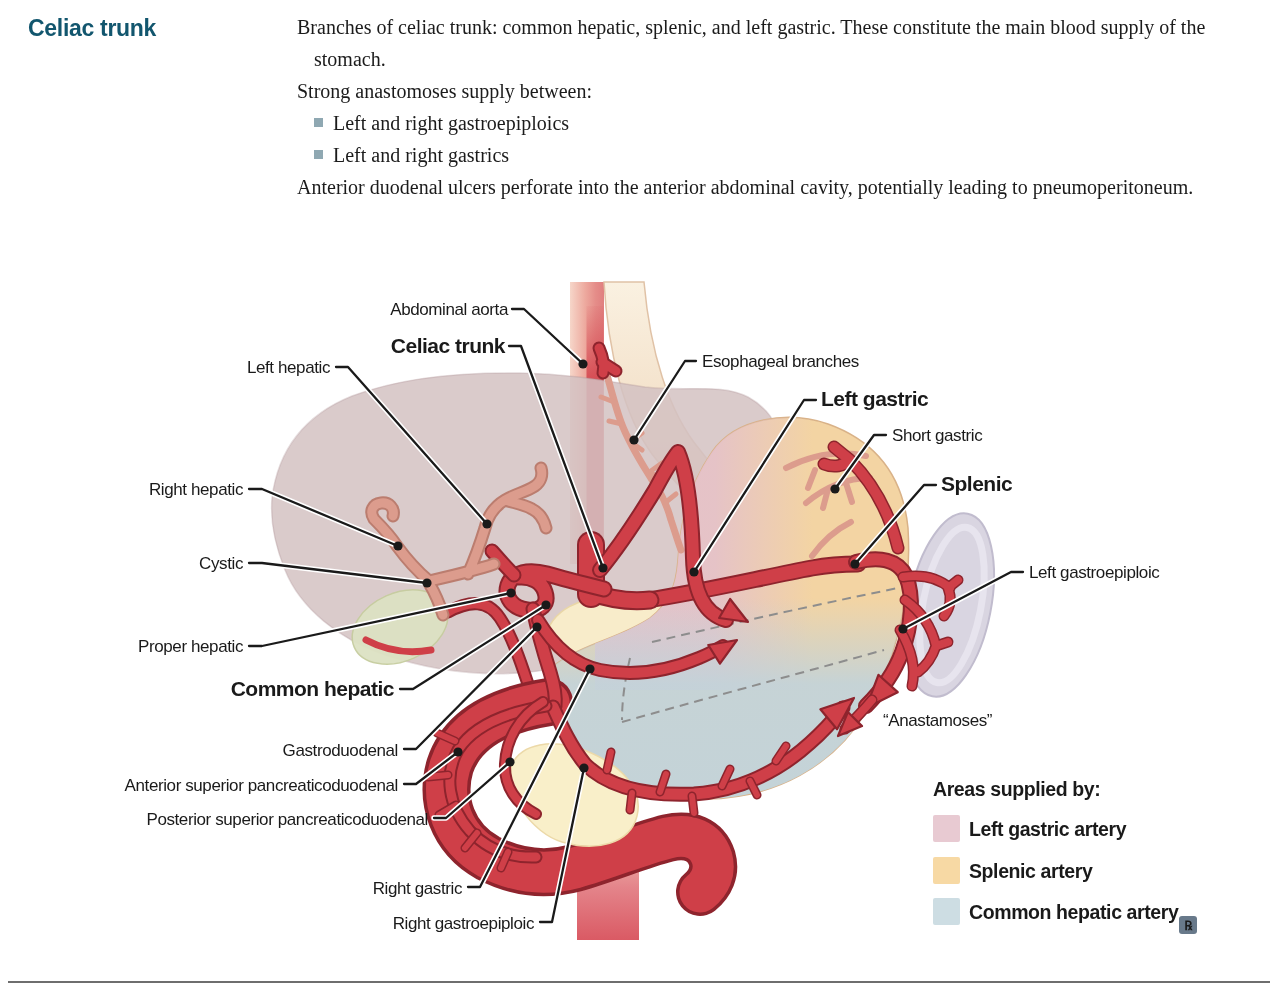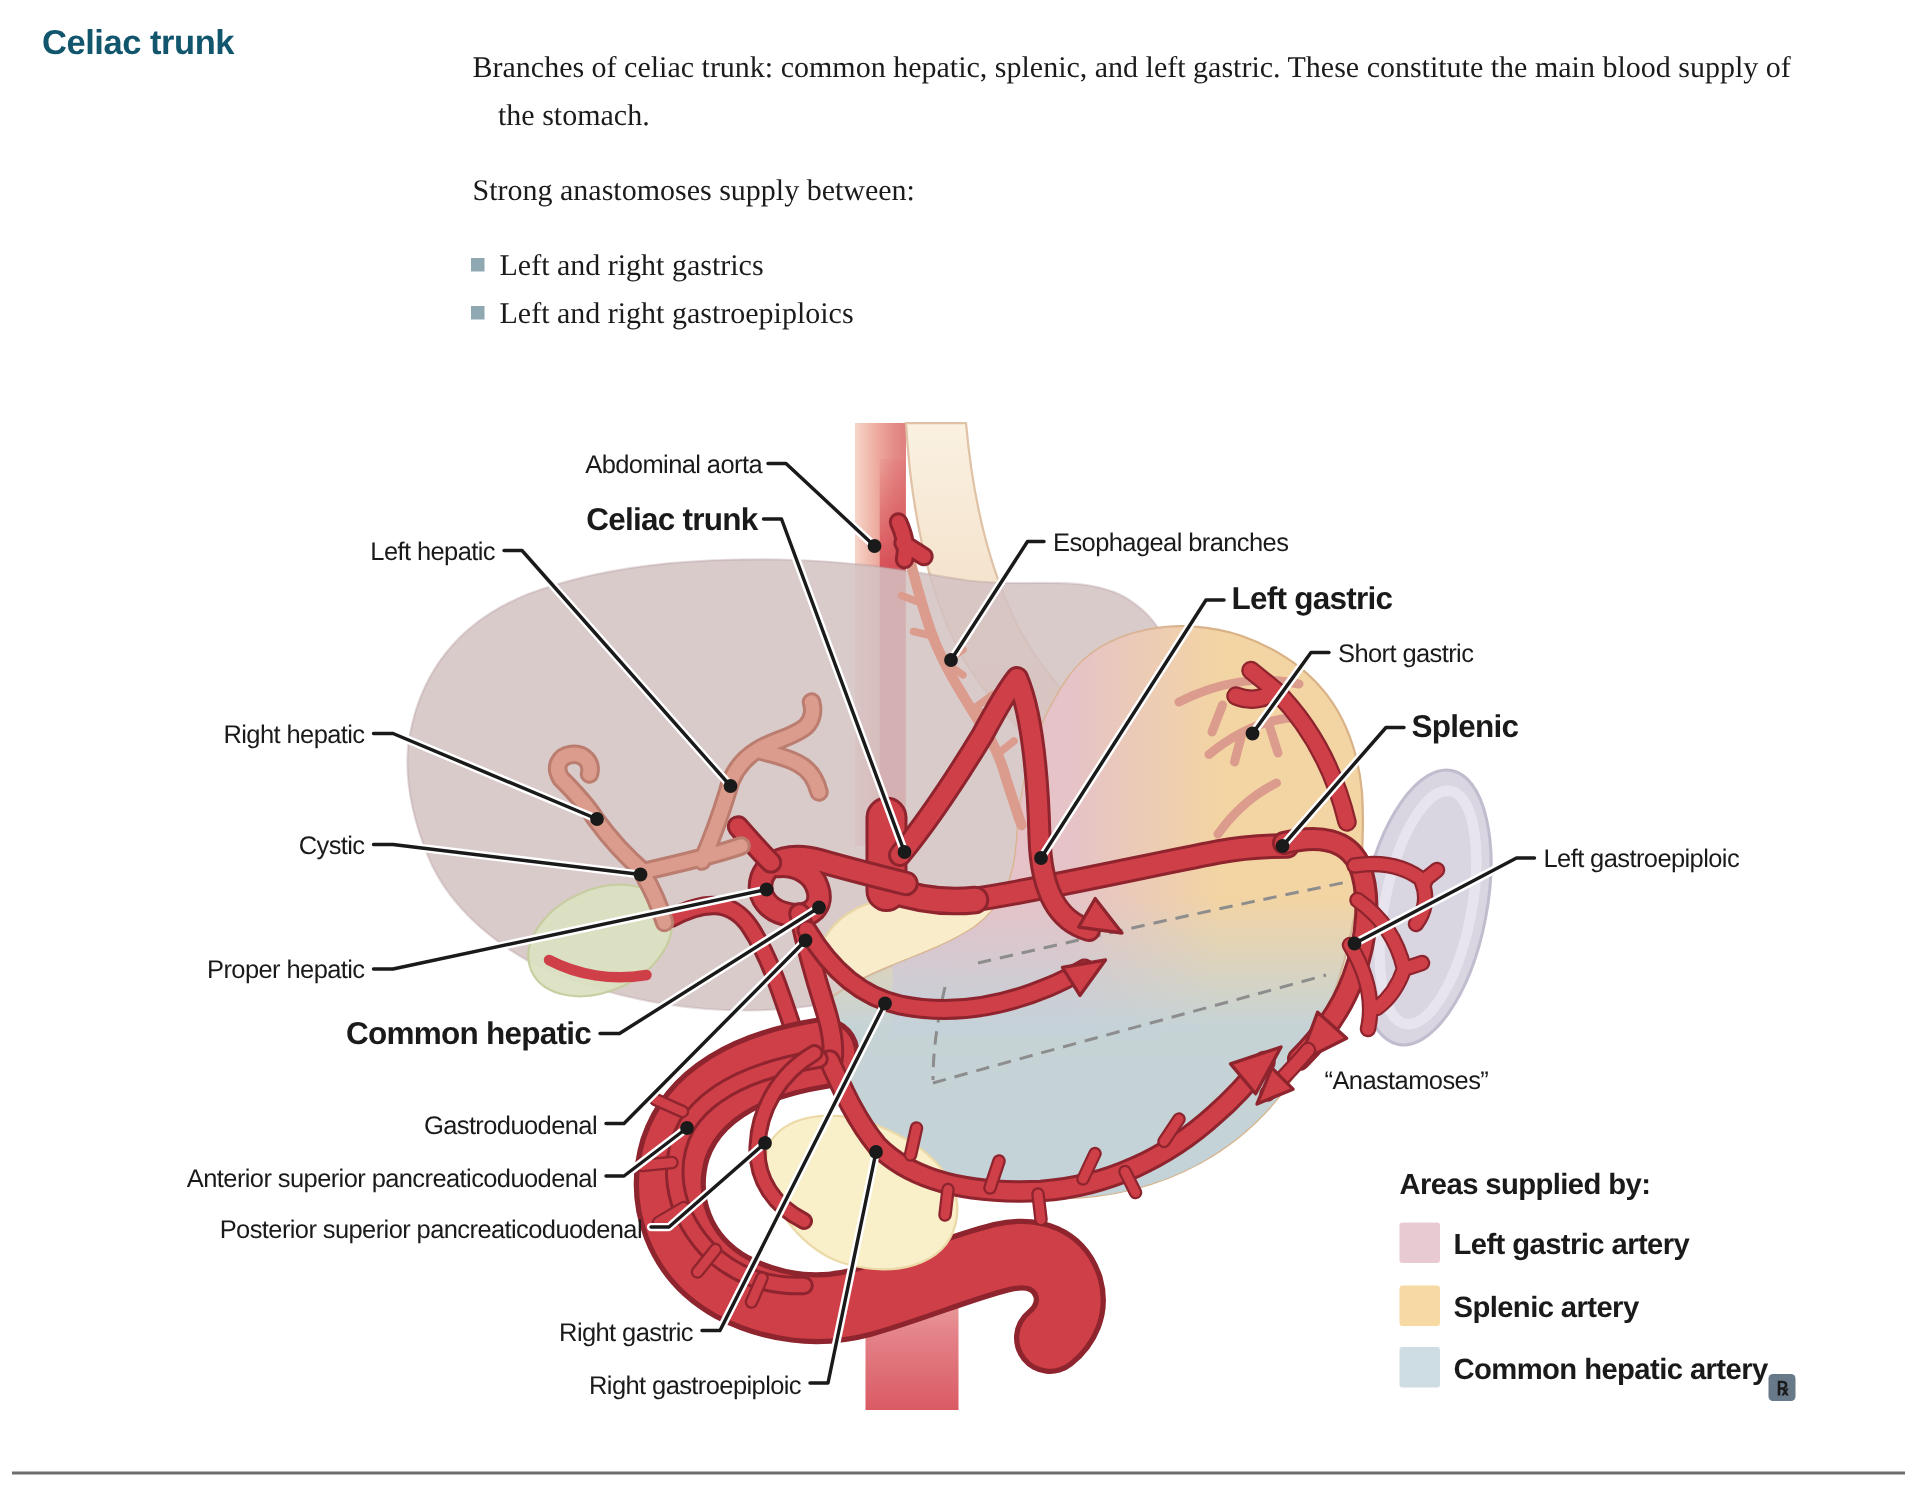--- a/index.html
+++ b/index.html
@@ -2,21 +2,21 @@
 <html><head>
 <meta charset="utf-8">
 <style>
   html,body{margin:0;padding:0;background:#ffffff;}
   .page{position:relative;width:1278px;height:1000px;background:#fff;overflow:hidden;
         font-family:"Liberation Sans",sans-serif;}
   .heading{position:absolute;left:28px;top:15px;font-size:23px;font-weight:bold;
            color:#12566e;letter-spacing:-0.3px;}
   .textblock{position:absolute;left:297px;top:11px;width:915px;
              font-family:"Liberation Serif",serif;font-size:20px;line-height:32px;color:#1b1b1b;}
-  .textblock p{margin:18px;}
+  .textblock p{margin:0;}
   .hang{padding-left:17px;text-indent:-17px;}
   .bullet-item{display:flex;margin-left:17px;}
   .bullet-sq{flex:0 0 auto;width:9px;height:9px;background:#8fa8b2;margin:11px 10px 0 0;}
   .bottom-rule{position:absolute;left:8px;top:981px;width:1262px;height:2px;background:#6e6e6e;}
   svg{position:absolute;left:0;top:0;}
   svg text{font-family:"Liberation Sans",sans-serif;fill:#1a1a1a;letter-spacing:-0.4px;}
   .lbl{font-size:17px;}
   .lblb{font-size:21px;font-weight:bold;letter-spacing:-0.5px;}
   .lgd{font-size:19.5px;font-weight:bold;}
   .cs,.as,.sc,.ss,.ln,.lnw{fill:none;stroke-linecap:round;stroke-linejoin:round;}
@@ -32,26 +32,27 @@
 
 <div class="page">
 
   <div class="heading">Celiac trunk</div>
 
   <div class="textblock">
     <p class="hang">Branches of celiac trunk: common hepatic, splenic, and left gastric. These constitute the main blood supply of the stomach.</p>
     <p>Strong anastomoses supply between:</p>
     <div class="bullet-item">
       <span class="bullet-sq"></span>
-      <span>Left and right gastrics</span>
+      <span>Left and right gastroepiploics</span>
     </div>
     <div class="bullet-item">
       <span class="bullet-sq"></span>
-      <span>Left and right gastroepiploics</span>
+      <span>Left and right gastrics</span>
     </div>
+    <p class="hang">Anterior duodenal ulcers perforate into the anterior abdominal cavity, potentially leading to pneumoperitoneum.</p>
   </div>
 
   <svg width="1278" height="1000" viewBox="0 0 1278 1000">
     <defs>
       <linearGradient id="gAo" x1="0" y1="0" x2="1" y2="0">
         <stop offset="0" stop-color="#f6d6c9"></stop>
           <stop offset="0.45" stop-color="#eda99e"></stop>
         <stop offset="0.75" stop-color="#e58d89"></stop>
           <stop offset="1" stop-color="#e07f7f"></stop>
       </linearGradient>

